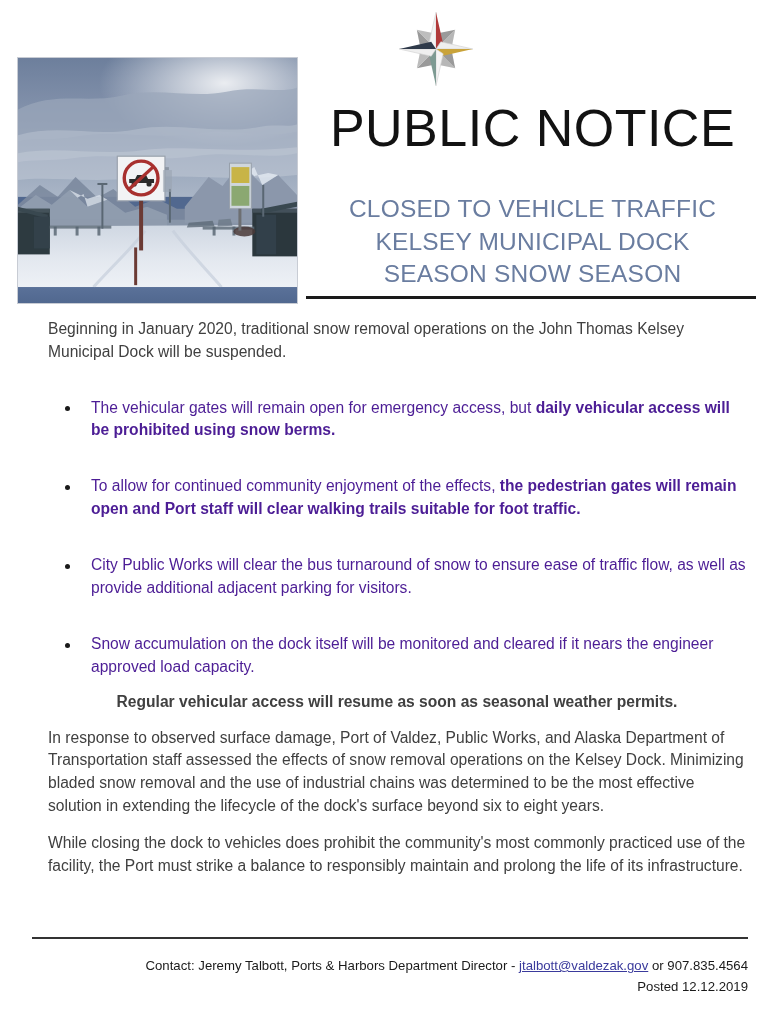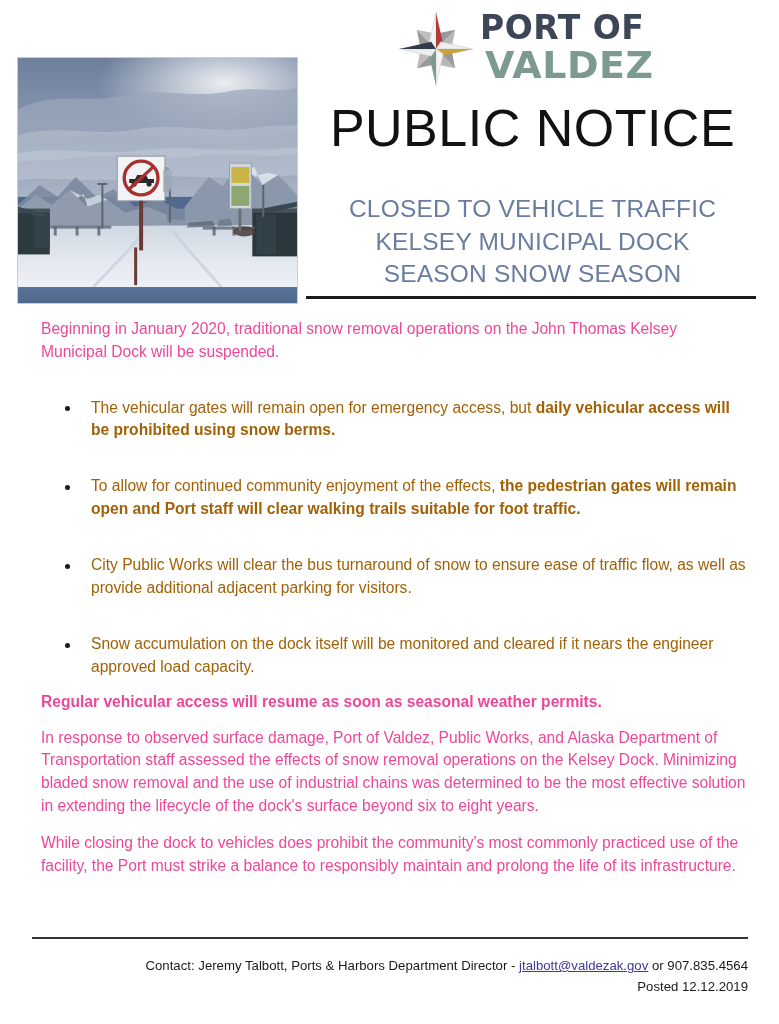--- a/index.html
+++ b/index.html
@@ -127,39 +127,39 @@
   }
 
   
   .body-area {
     position: absolute;
     left: 36px;
     top: 318px;
     width: 710px;
   }
   p.para {
-    margin: 0 0 14px 5px;
+    margin: 0 0 14px 12px;
     font-size: 15.6px;
     line-height: 1.46;
-    color: #ec4899;
-  }
-  p.para.bold-line { font-weight: bold; margin-bottom: 13px; }
+    color: #404040;
+  }
+  p.para.bold-line { font-weight: bold; margin-bottom: 13px; text-align: center; }
 
   ul.bullets {
     list-style: none;
     margin: 16px 0 12px 0;
     padding: 0;
   }
   ul.bullets li {
     position: relative;
     padding-left: 55px;
     margin-bottom: 18px;
     font-size: 15.6px;
     line-height: 1.47;
-    color: #a16207;
+    color: #4c1d95;
     margin-top: 33px;
   }
   ul.bullets li:last-child { margin-bottom: 6px; }
   ul.bullets li .dot {
     position: absolute;
     left: 29px;
     top: 0.62em;
     width: 5px;
     height: 5px;
     background: #1a1a1a;
@@ -324,24 +324,20 @@
           <path d="M50,50 L96,50 L56,41 Z" fill="#efefef" stroke="#d2d2d2" stroke-width="0.8"></path>
           <path d="M50,50 L96,50 L56,59 Z" fill="#c9a33a"></path>
 
           <path d="M50,50 L50,96 L59,56 Z" fill="#f4f4f4" stroke="#d2d2d2" stroke-width="0.8"></path>
           <path d="M50,50 L50,96 L41,56 Z" fill="#7d9a92"></path>
 
           <path d="M50,50 L4,50 L44,59 Z" fill="#efefef" stroke="#d2d2d2" stroke-width="0.8"></path>
           <path d="M50,50 L4,50 L44,41 Z" fill="#2f3a4a"></path>
         </svg>
       </div>
-      <div class="logo-words">
-        <div class="logo-port">PORT OF</div>
-        <div class="logo-valdez">VALDEZ</div>
-      </div>
     </div>
 
     <div class="public-notice">PUBLIC NOTICE</div>
 
     <div class="subtitle">
       <span class="ln">CLOSED TO VEHICLE TRAFFIC</span>
       <span class="ln">KELSEY MUNICIPAL DOCK</span>
       <span class="ln">SEASON SNOW SEASON</span>
     </div>
 

